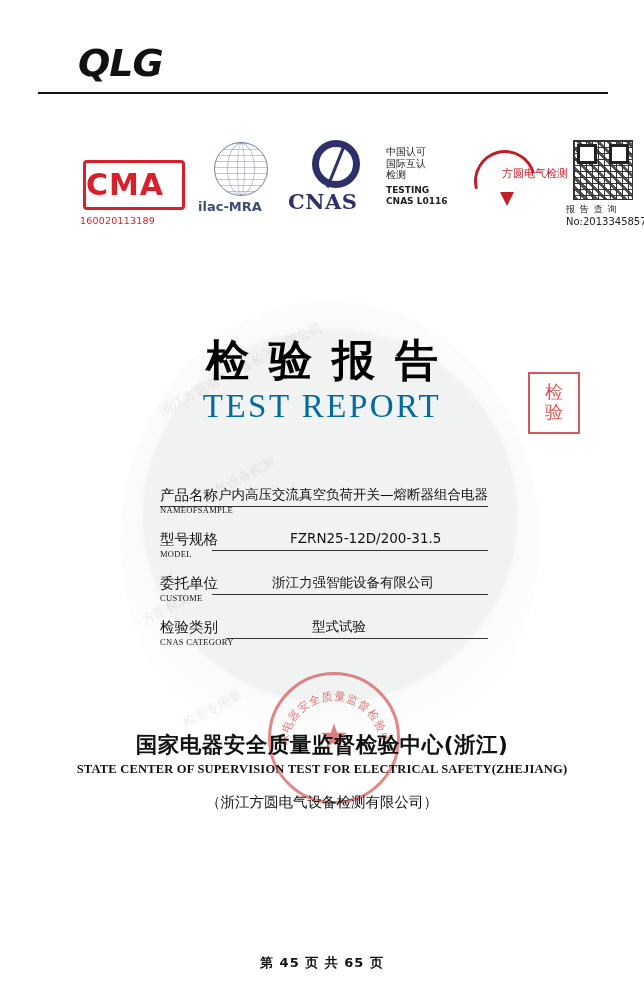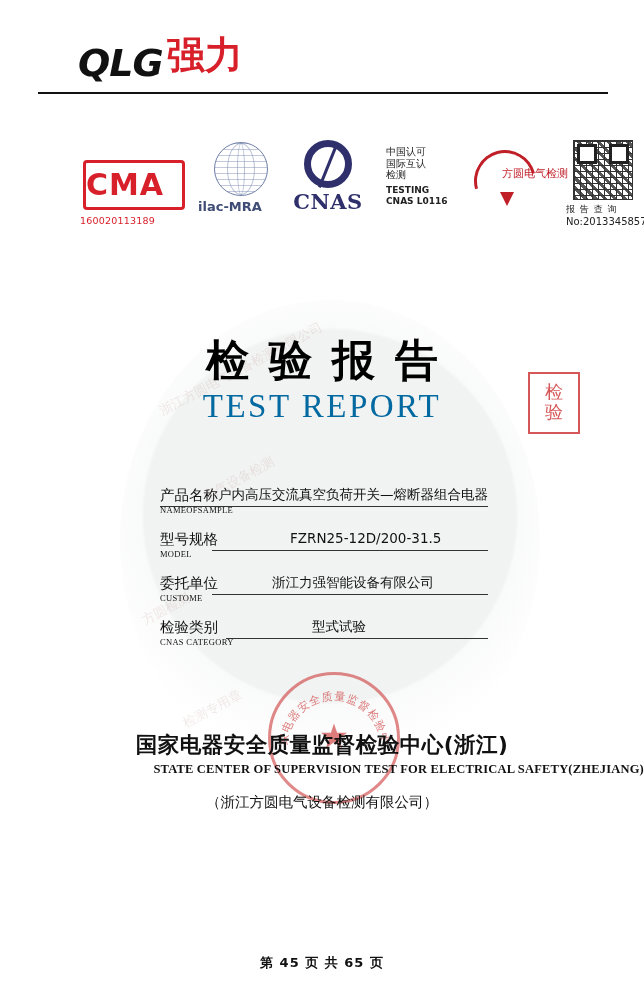--- a/index.html
+++ b/index.html
@@ -110,21 +110,21 @@
   .ilac-globe::after { left: 22px; right: 22px; }
   .ilac-label {
     font-family: "DejaVu Sans", sans-serif;
     font-weight: bold;
     font-size: 13px;
     color: #3f4c75;
     margin-top: 3px;
   }
 
   
-  .cnas { left: 200px; top: 2px; width: 96px; text-align: center; }
+  .cnas { left: 208px; top: 2px; width: 96px; text-align: left; }
   .cnas-ring {
     width: 48px; height: 48px;
     margin: 0 auto;
     border-radius: 50%;
     border: 7px solid #2e2f6b;
     box-sizing: border-box;
     position: relative;
   }
   .cnas-ring::after {
     content: "";
@@ -386,21 +386,21 @@
     font-family: "DejaVu Sans", sans-serif;
     font-weight: bold;
     font-size: 21.5px;
     color: #111;
     letter-spacing: 0.5px;
   }
   .org-en {
     position: absolute;
     top: 762px;
     left: 0; right: 0;
-    text-align: right;
+    text-align: center;
     font-family: "Liberation Serif", serif;
     font-weight: bold;
     font-size: 12.5px;
     color: #111;
     letter-spacing: 0.2px;
   }
   .org-sub {
     position: absolute;
     top: 793px;
     left: 0; right: 0;
@@ -421,21 +421,20 @@
     font-size: 13px;
     color: #111;
     letter-spacing: 1px;
   }
 </style>
 </head>
 <body>
 
 <div class="header">
   <div class="logo-qlg">QLG</div>
-  <div class="logo-cn">强力</div>
 </div>
 <div class="header-rule"></div>
 
 <div class="marks">
 
   <div class="mark cma">
     <div class="cma-box">
       <div class="cma-text">CMA</div>
     </div>
     <div class="cma-num">160020113189</div>

